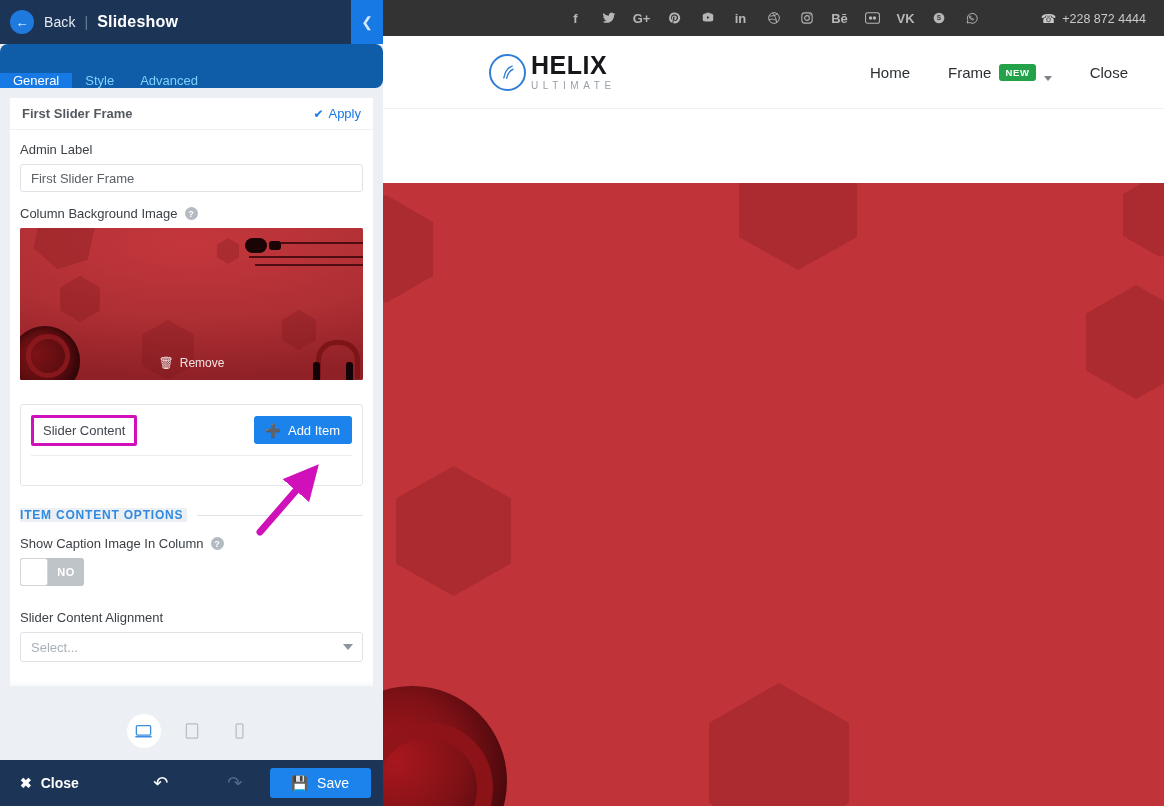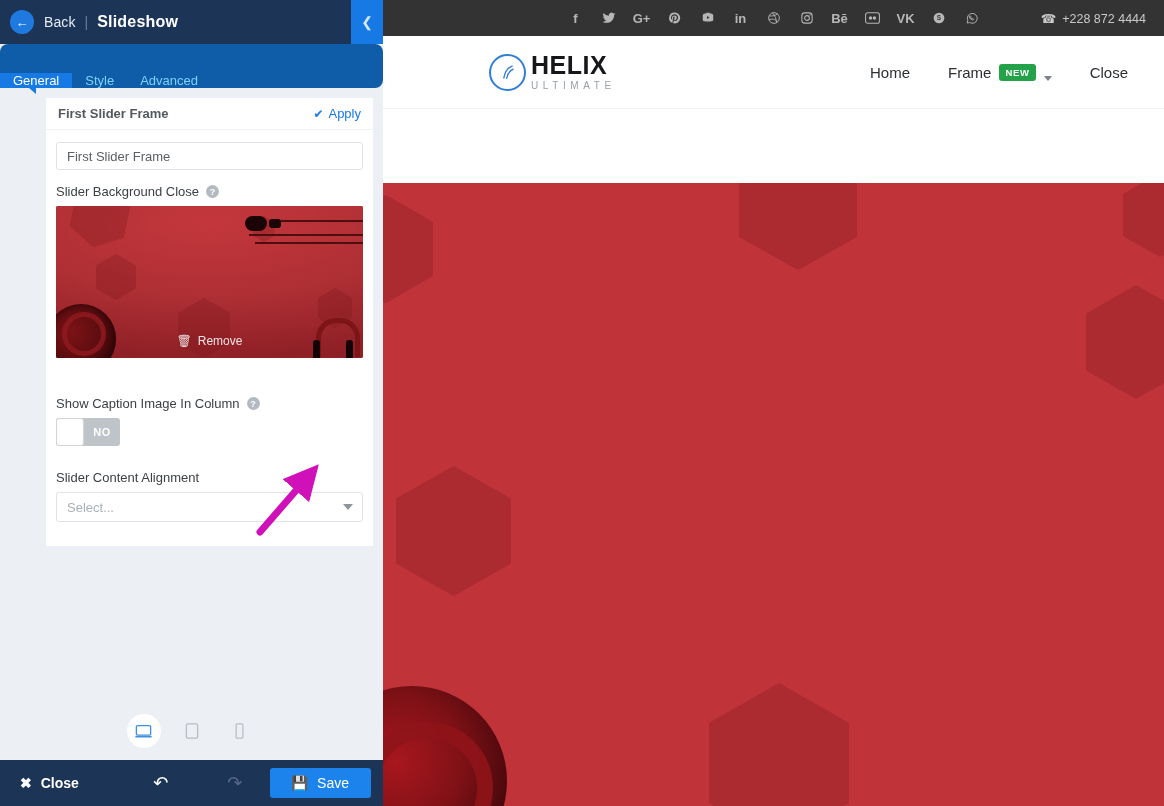--- a/index.html
+++ b/index.html
@@ -58,21 +58,21 @@
   .tab.active { background: #1779e4; color: #ffffff; position: relative; }
   .tab.active::after{
     content:""; position:absolute; left:50%; bottom:-6px; transform: translateX(-50%);
     border-left: 7px solid transparent; border-right: 7px solid transparent;
     border-top: 6px solid #1779e4;
   }
 
   
   .sb-body {
     flex: 1 1 auto; overflow: hidden; position: relative;
-    background: #eceff3; padding: 10px 10px 0 10px; margin-left: 36px;
+    background: #eceff3; padding: 10px 10px 0 10px;
   }
   .panel { background: #ffffff; }
   .panel-head {
     height: 32px; display:flex; align-items:center; justify-content: space-between;
     padding: 0 12px; border-bottom: 1px solid #eef1f4;
   }
   .panel-head-title { font-size: 13px; font-weight: bold; color: #54595f; }
   .apply-link { font-size: 13px; color: #1779e4; cursor: pointer; display:flex; align-items:center; gap:5px;}
   .apply-check { font-size: 12px; }
 
@@ -346,27 +346,30 @@
           <span class="panel-head-title">First Slider Frame</span>
           <span class="apply-link">
             <span class="apply-check">✔</span>
             <span>Apply</span>
           </span>
         </div>
 
         <div class="panel-body">
 
           
+          <div class="field-label">
+            <span>Admin Label</span>
+          </div>
           <input class="txt-input" type="text" value="First Slider Frame" style="">
 
           <div class="spacer-14"></div>
 
           
           <div class="field-label">
-            <span>Slider Background Close</span>
+            <span>Column Background Image</span>
             <span class="help-icon">?</span>
           </div>
 
           <div class="img-preview">
             <div class="grad"></div>
             <div class="hexp hp1"></div>
             <div class="hexp hp2"></div>
             <div class="hexp hp3"></div>
             <div class="hexp hp4"></div>
             <div class="hexp hp5"></div>
@@ -383,22 +386,36 @@
               <span>Remove</span>
             </div>
           </div>
 
           <div class="spacer-10"></div>
 
 
           <div class="spacer-14"></div>
 
           
+          <div class="repeater">
+            <div class="rep-row">
+              <span class="rep-title">Slider Content</span>
+              <button class="add-item-btn">
+                <span>➕</span>
+                <span>Add Item</span>
+              </button>
+            </div>
+            <div class="rep-empty"></div>
+          </div>
 
           
+          <div class="section-head">
+            <span class="lbl">ITEM CONTENT OPTIONS</span>
+            <span class="rule"></span>
+          </div>
 
           <div class="spacer-14"></div>
 
           
           <div class="field-label">
             <span>Show Caption Image In Column</span>
             <span class="help-icon">?</span>
           </div>
           <div class="toggle">
             <div class="knob"></div>

